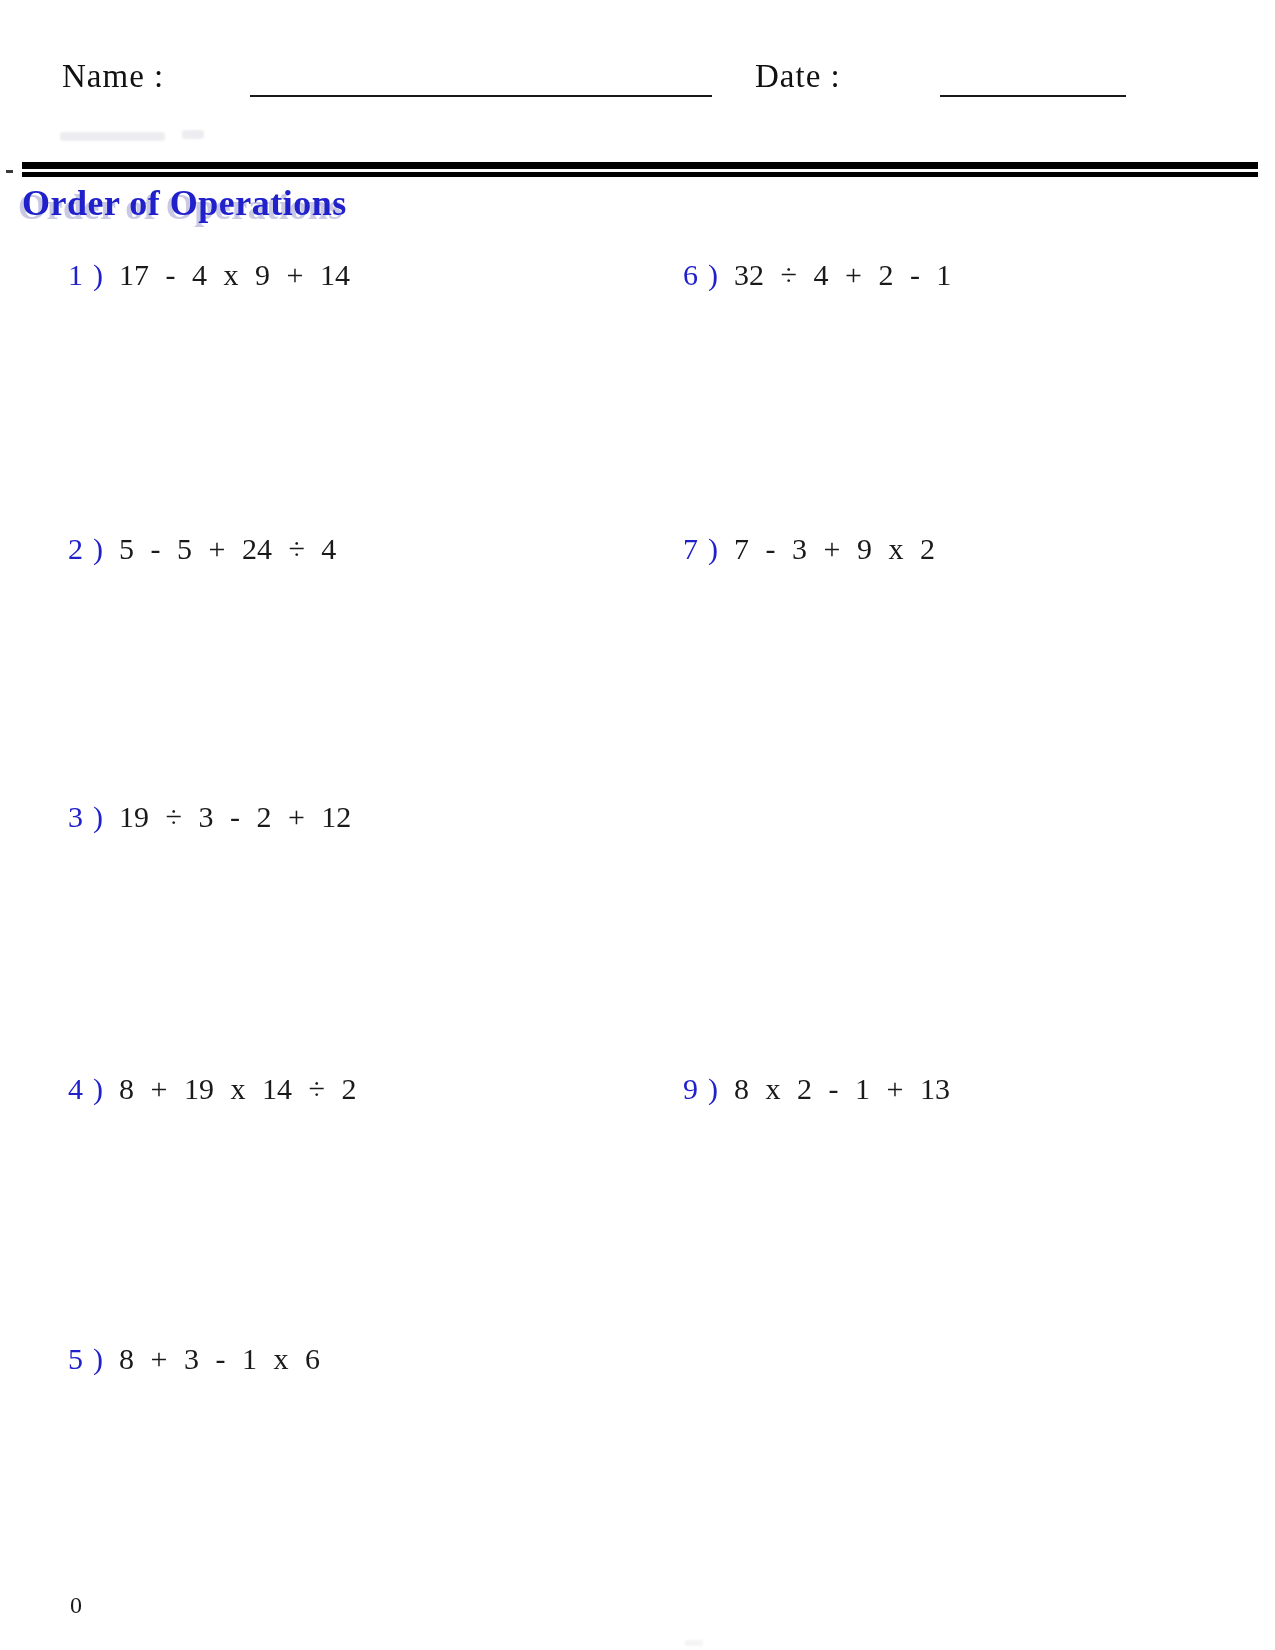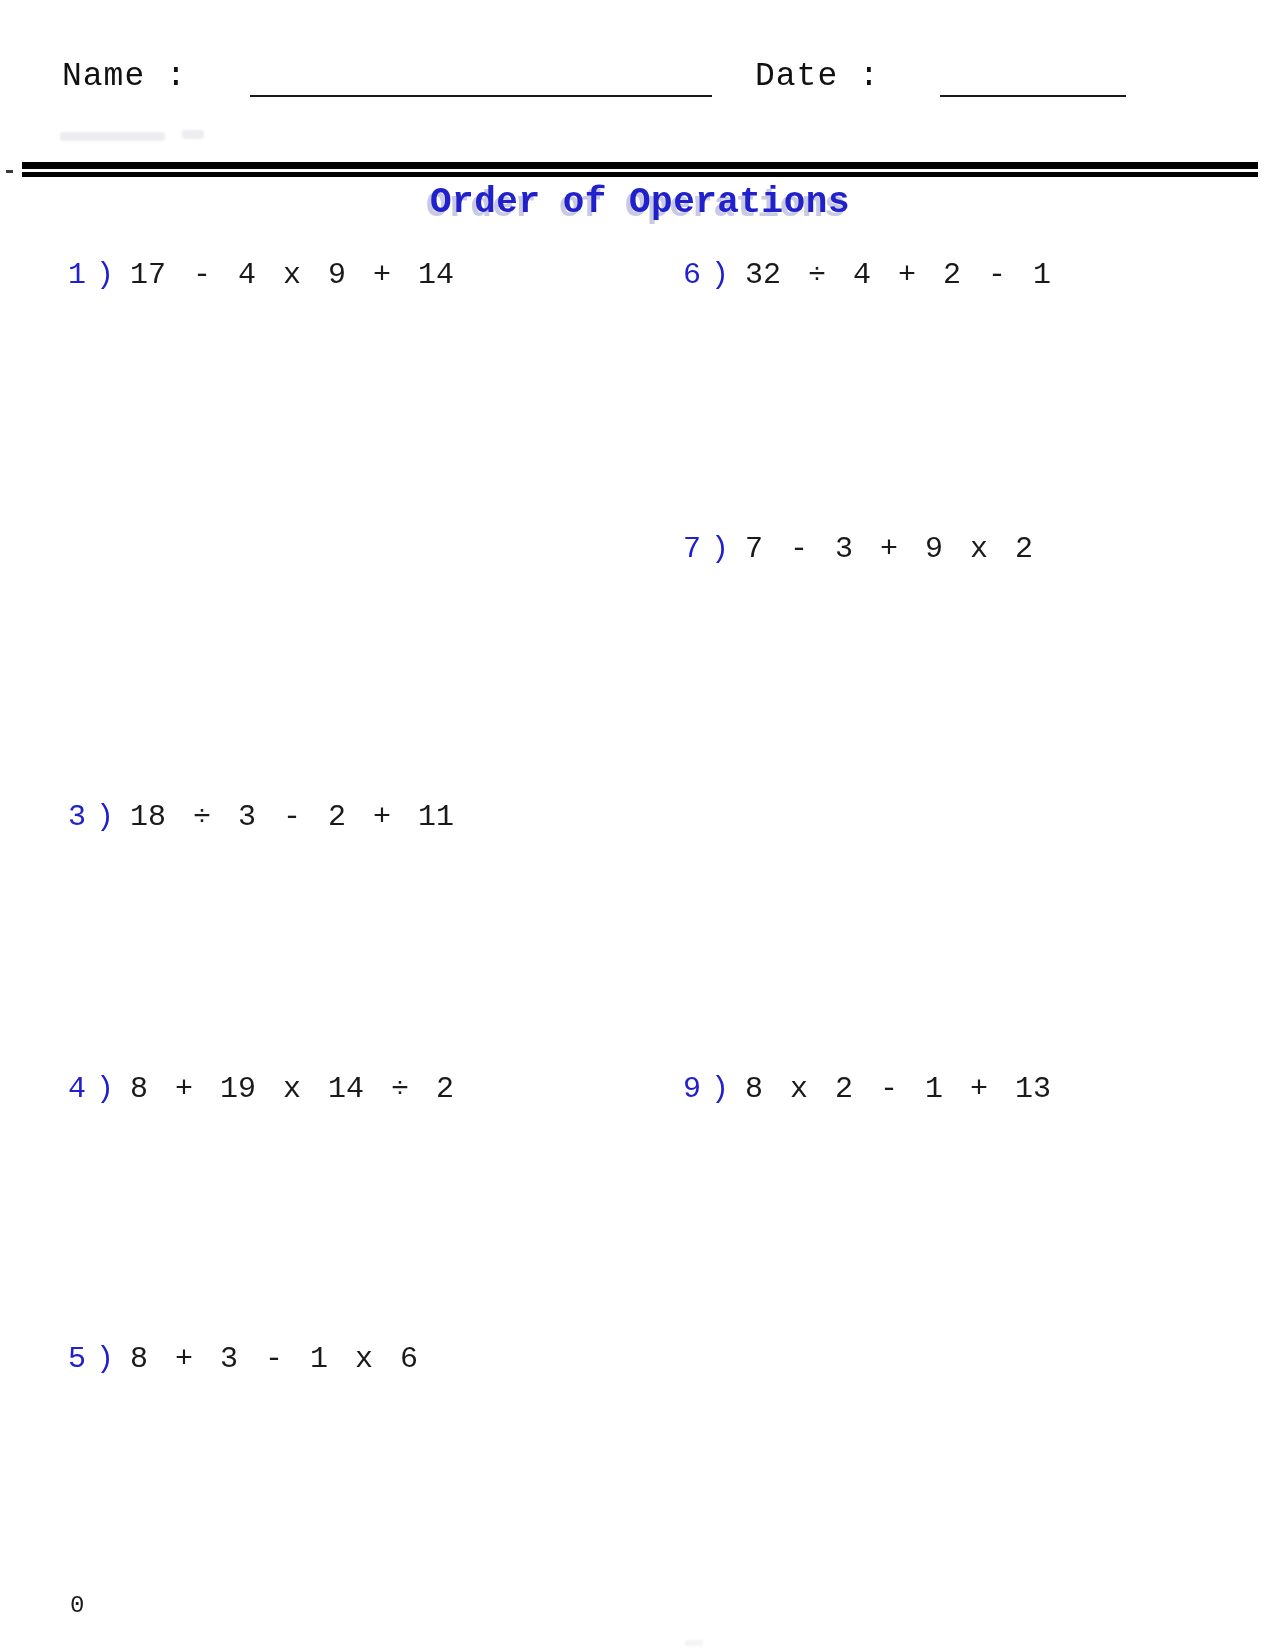--- a/index.html
+++ b/index.html
@@ -5,21 +5,21 @@
   html, body {
     margin: 0;
     padding: 0;
     background: #ffffff;
   }
   .page {
     position: relative;
     width: 1275px;
     height: 1650px;
     background: #ffffff;
-    font-family: Liberation Mono, monospace;
+    font-family: Liberation Serif, serif;
     color: var(--text-black, #1a1a1a);
     overflow: hidden;
   }
   .abs { position: absolute; }
 
   
   .hdr-label {
     font-size: 33px;
     color: #111111;
     letter-spacing: 1px;
@@ -41,21 +41,21 @@
   .double-rule .bar-thin  { height: 5px; background: #000000; }
   .edge-dash {
     width: 7px; height: 3px; background: #3a3a3a;
   }
 
   
   .title {
     width: 1236px;
     left: 22px;
     top: 182px;
-    text-align: center;
+    text-align: left;
     font-size: 36px;
     font-weight: bold;
     color: var(--accent-blue, #2121cc);
     text-shadow: -4px 4px 0 var(--title-shadow, #c9c9e4);
     letter-spacing: 0.5px;
   }
 
   
   .problem {
     font-size: 30px;
@@ -104,22 +104,25 @@
     <div class="bar-thick"></div>
     <div class="bar-gap"></div>
     <div class="bar-thin"></div>
   </div>
 
   <div class="abs title">Order of Operations</div>
 
   <div class="abs problem" style="left:40px; top:258px;">
     <span class="pnum">1</span><span class="pparen">)</span><span class="pexpr">17 - 4 x 9 + 14</span>
   </div>
+  <div class="abs problem" style="left:40px; top:532px;">
+    <span class="pnum">2</span><span class="pparen">)</span><span class="pexpr">5 - 5 + 24 ÷ 4</span>
+  </div>
   <div class="abs problem" style="left:40px; top:800px;">
-    <span class="pnum">3</span><span class="pparen">)</span><span class="pexpr">18 ÷ 3 - 2 + 11</span>
+    <span class="pnum">3</span><span class="pparen">)</span><span class="pexpr">19 ÷ 3 - 2 + 12</span>
   </div>
   <div class="abs problem" style="left:40px; top:1072px;">
     <span class="pnum">4</span><span class="pparen">)</span><span class="pexpr">8 + 19 x 14 ÷ 2</span>
   </div>
   <div class="abs problem" style="left:40px; top:1342px;">
     <span class="pnum">5</span><span class="pparen">)</span><span class="pexpr">8 + 3 - 1 x 6</span>
   </div>
 
   <div class="abs problem" style="left:655px; top:258px;">
     <span class="pnum">6</span><span class="pparen">)</span><span class="pexpr">32 ÷ 4 + 2 - 1</span>

